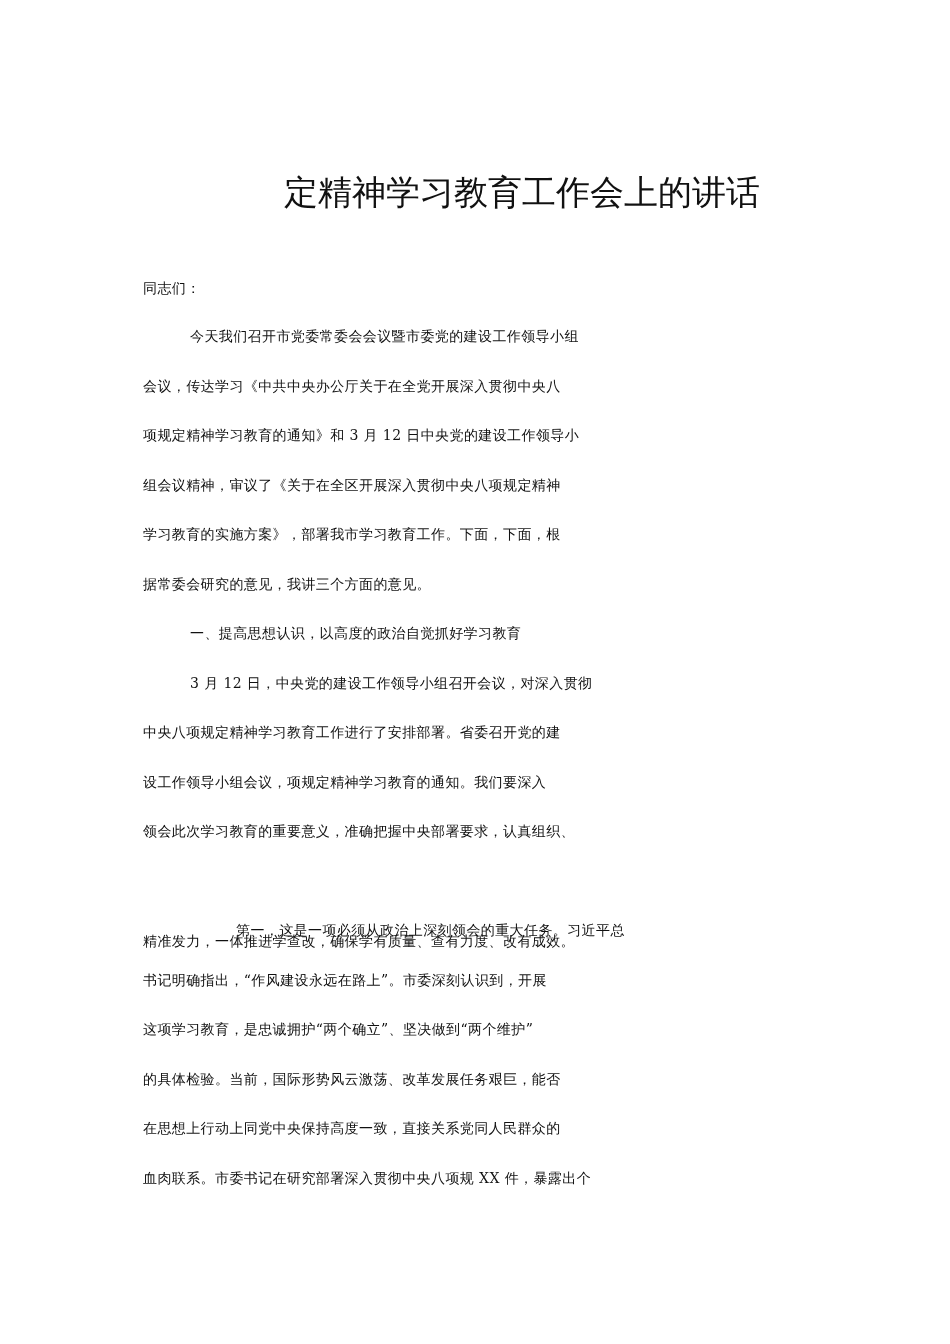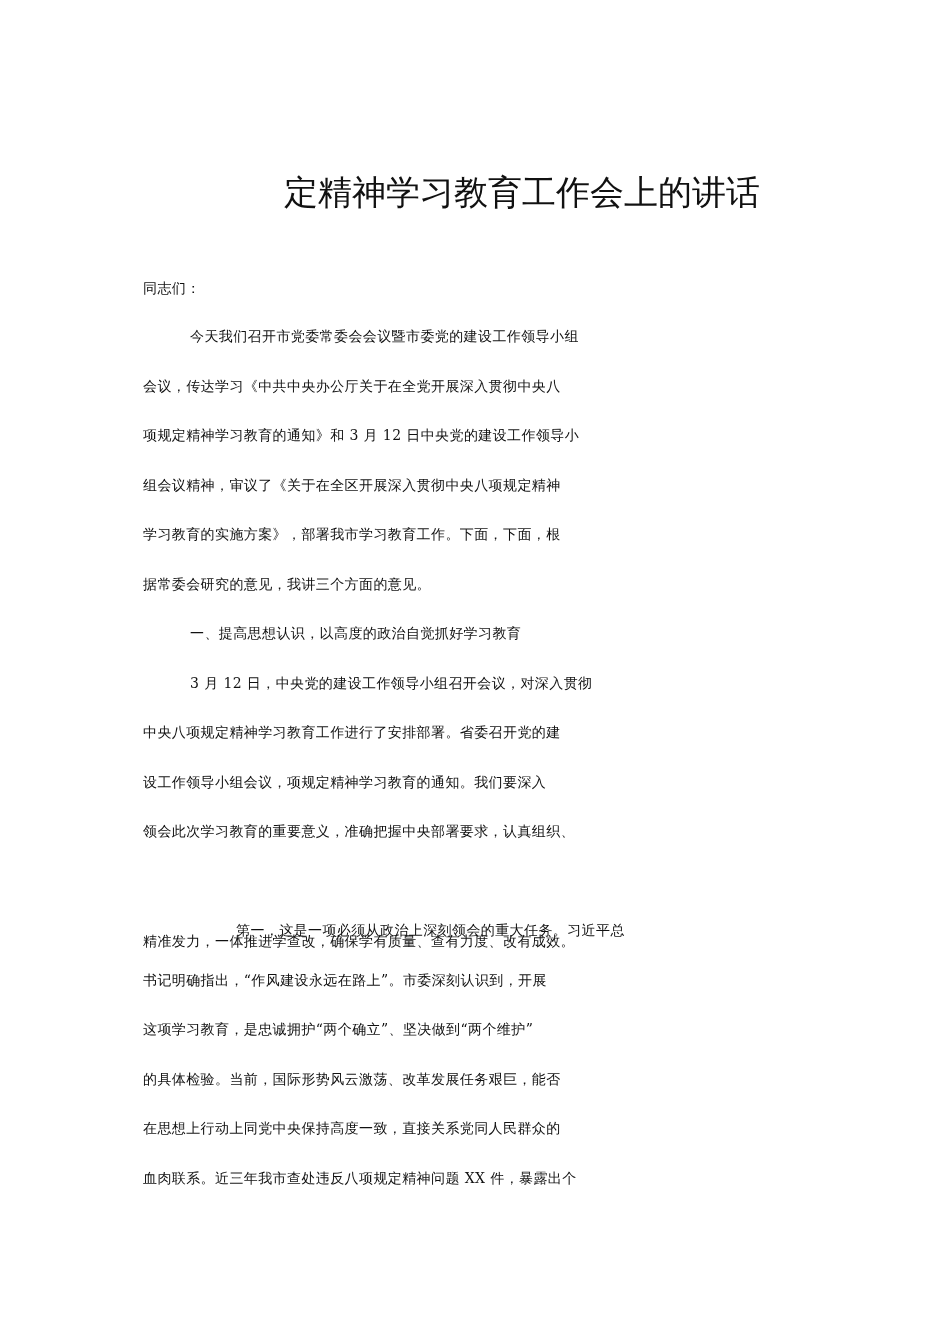--- a/index.html
+++ b/index.html
@@ -31,15 +31,15 @@
       <div class="line indent" style="top: 675px;">3 月 12 日，中央党的建设工作领导小组召开会议，对深入贯彻</div>
       <div class="line" style="top: 724px;">中央八项规定精神学习教育工作进行了安排部署。省委召开党的建</div>
       <div class="line" style="top: 774px;">设工作领导小组会议，项规定精神学习教育的通知。我们要深入</div>
       <div class="line" style="top: 823px;">领会此次学习教育的重要意义，准确把握中央部署要求，认真组织、</div>
       <div class="line" style="top: 921px; margin-top: 12px;">精准发力，一体推进学查改，确保学有质量、查有力度、改有成效。</div>
       <div class="line indent" style="top: 922px; margin-left: 46px;">第一，这是一项必须从政治上深刻领会的重大任务。习近平总</div>
       <div class="line" style="top: 972px;">书记明确指出，“作风建设永远在路上”。市委深刻认识到，开展</div>
       <div class="line" style="top: 1021px;">这项学习教育，是忠诚拥护“两个确立”、坚决做到“两个维护”</div>
       <div class="line" style="top: 1071px;">的具体检验。当前，国际形势风云激荡、改革发展任务艰巨，能否</div>
       <div class="line" style="top: 1120px;">在思想上行动上同党中央保持高度一致，直接关系党同人民群众的</div>
-      <div class="line" style="top: 1170px;">血肉联系。近三年我市查处违反八项规定精神问题 XX 件，暴露出个</div>
+      <div class="line" style="top: 1170px;">血肉联系。市委书记在研究部署深入贯彻中央八项规 XX 件，暴露出个</div>
     </div>
 </div>
 
 </body></html>

